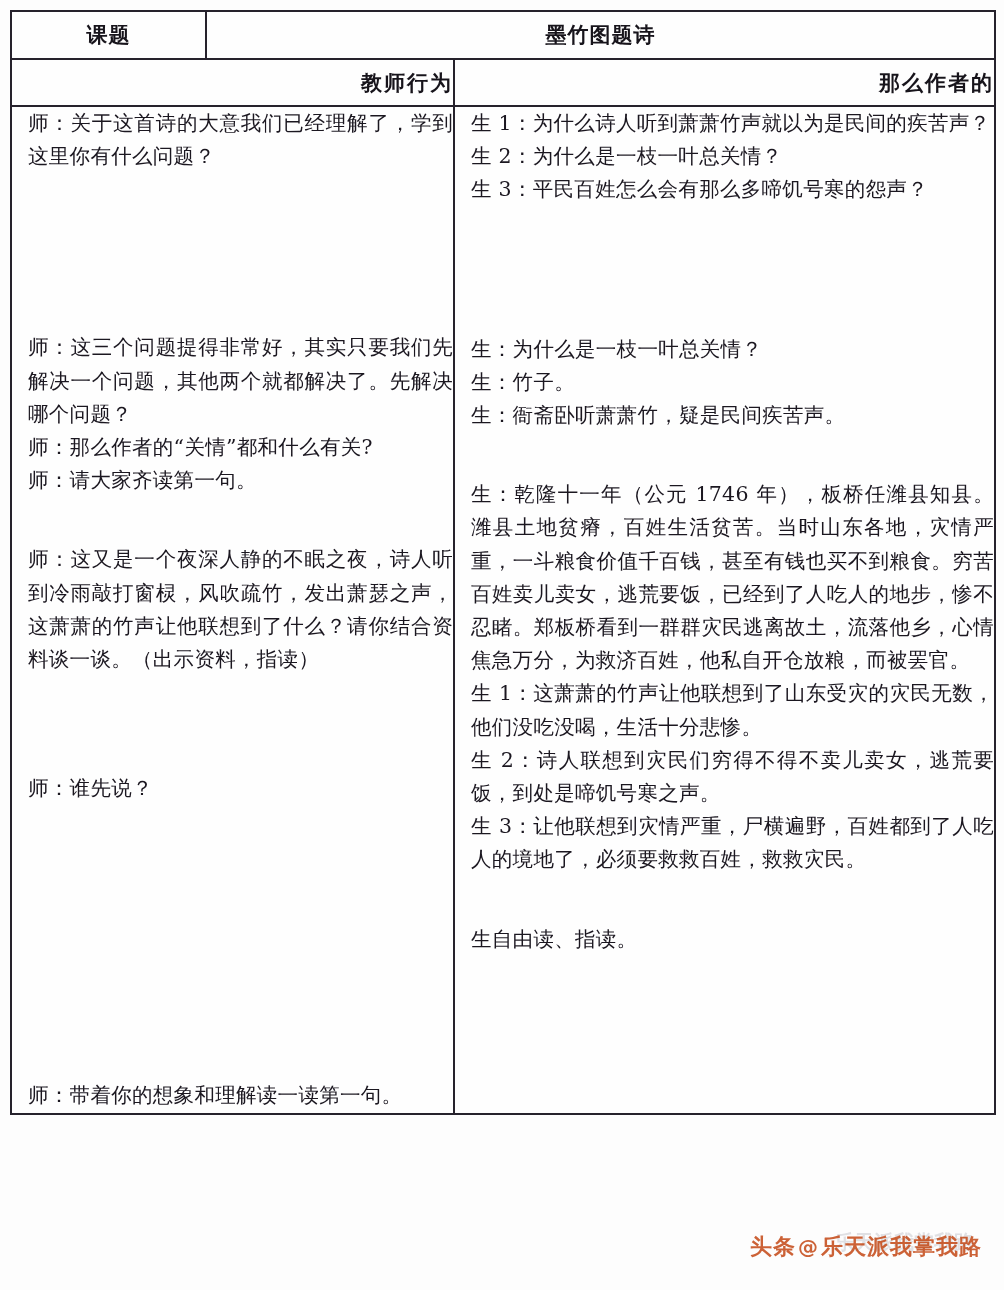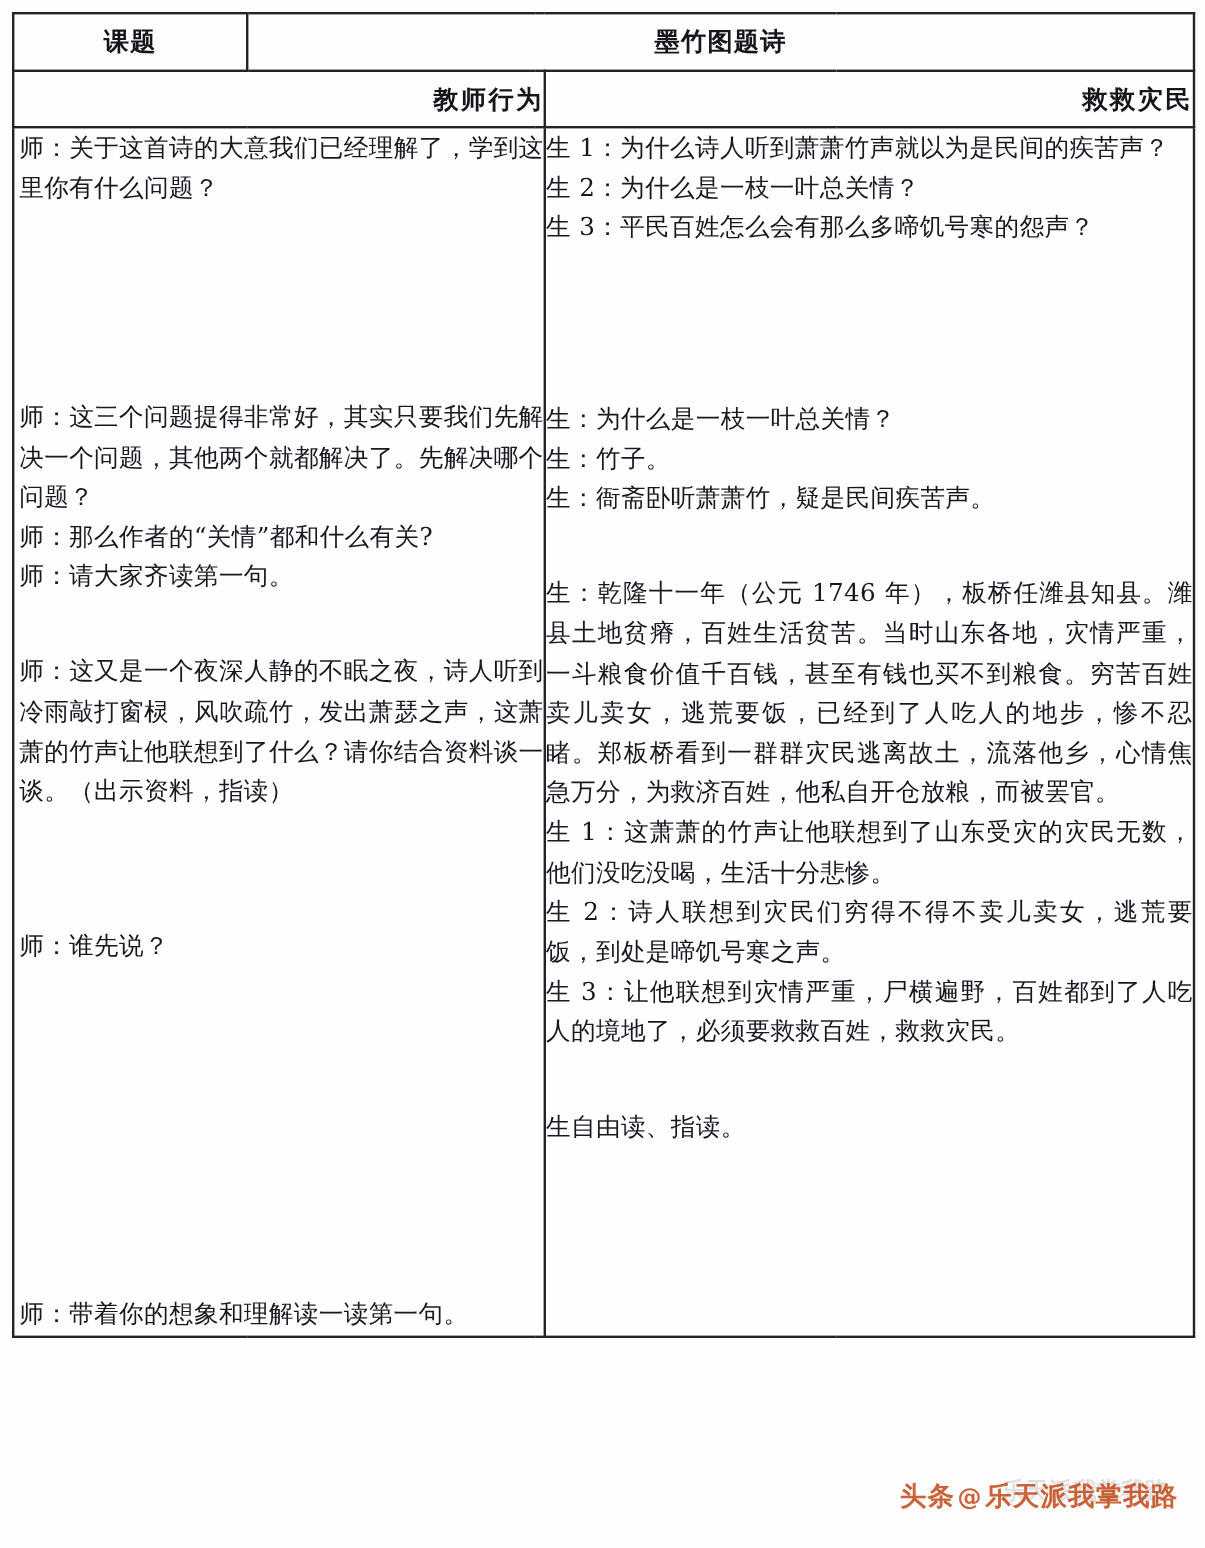--- a/index.html
+++ b/index.html
@@ -73,22 +73,22 @@
     height: 45px;
     line-height: 45px;
     color: #17141b;
   }
 
   
   .body-cell {
     padding: 12px 14px 14px 14px;
     vertical-align: top;
   }
-  .body-cell.teacher { padding-left: 4px; }
-  .body-cell.student { padding-left: 0; }
+  .body-cell.teacher { padding-left: 16px; }
+  .body-cell.student { padding-left: 16px; }
 
   .para {
     font-size: 20.5px;
     line-height: 1.62;
     margin: 0;
     text-align: justify;
     text-justify: inter-ideograph;
     letter-spacing: 0.3px;
     color: #1b1720;
     font-weight: 500;
@@ -147,21 +147,21 @@
 
       <tr>
         <td class="info-label">课题</td>
         <td class="info-value" colspan="4">墨竹图题诗</td>
       </tr>
 
 
 
       <tr>
         <td class="col-header" colspan="3">教师行为</td>
-        <td class="col-header" colspan="2">救救灾民</td>
+        <td class="col-header" colspan="2">那么作者的</td>
       </tr>
 
       <tr>
 
         <td class="body-cell teacher" colspan="3">
 
           <p class="para">师：关于这首诗的大意我们已经理解了，学到这里你有什么问题？</p>
 
           <div class="gap-xxl"></div>
 

